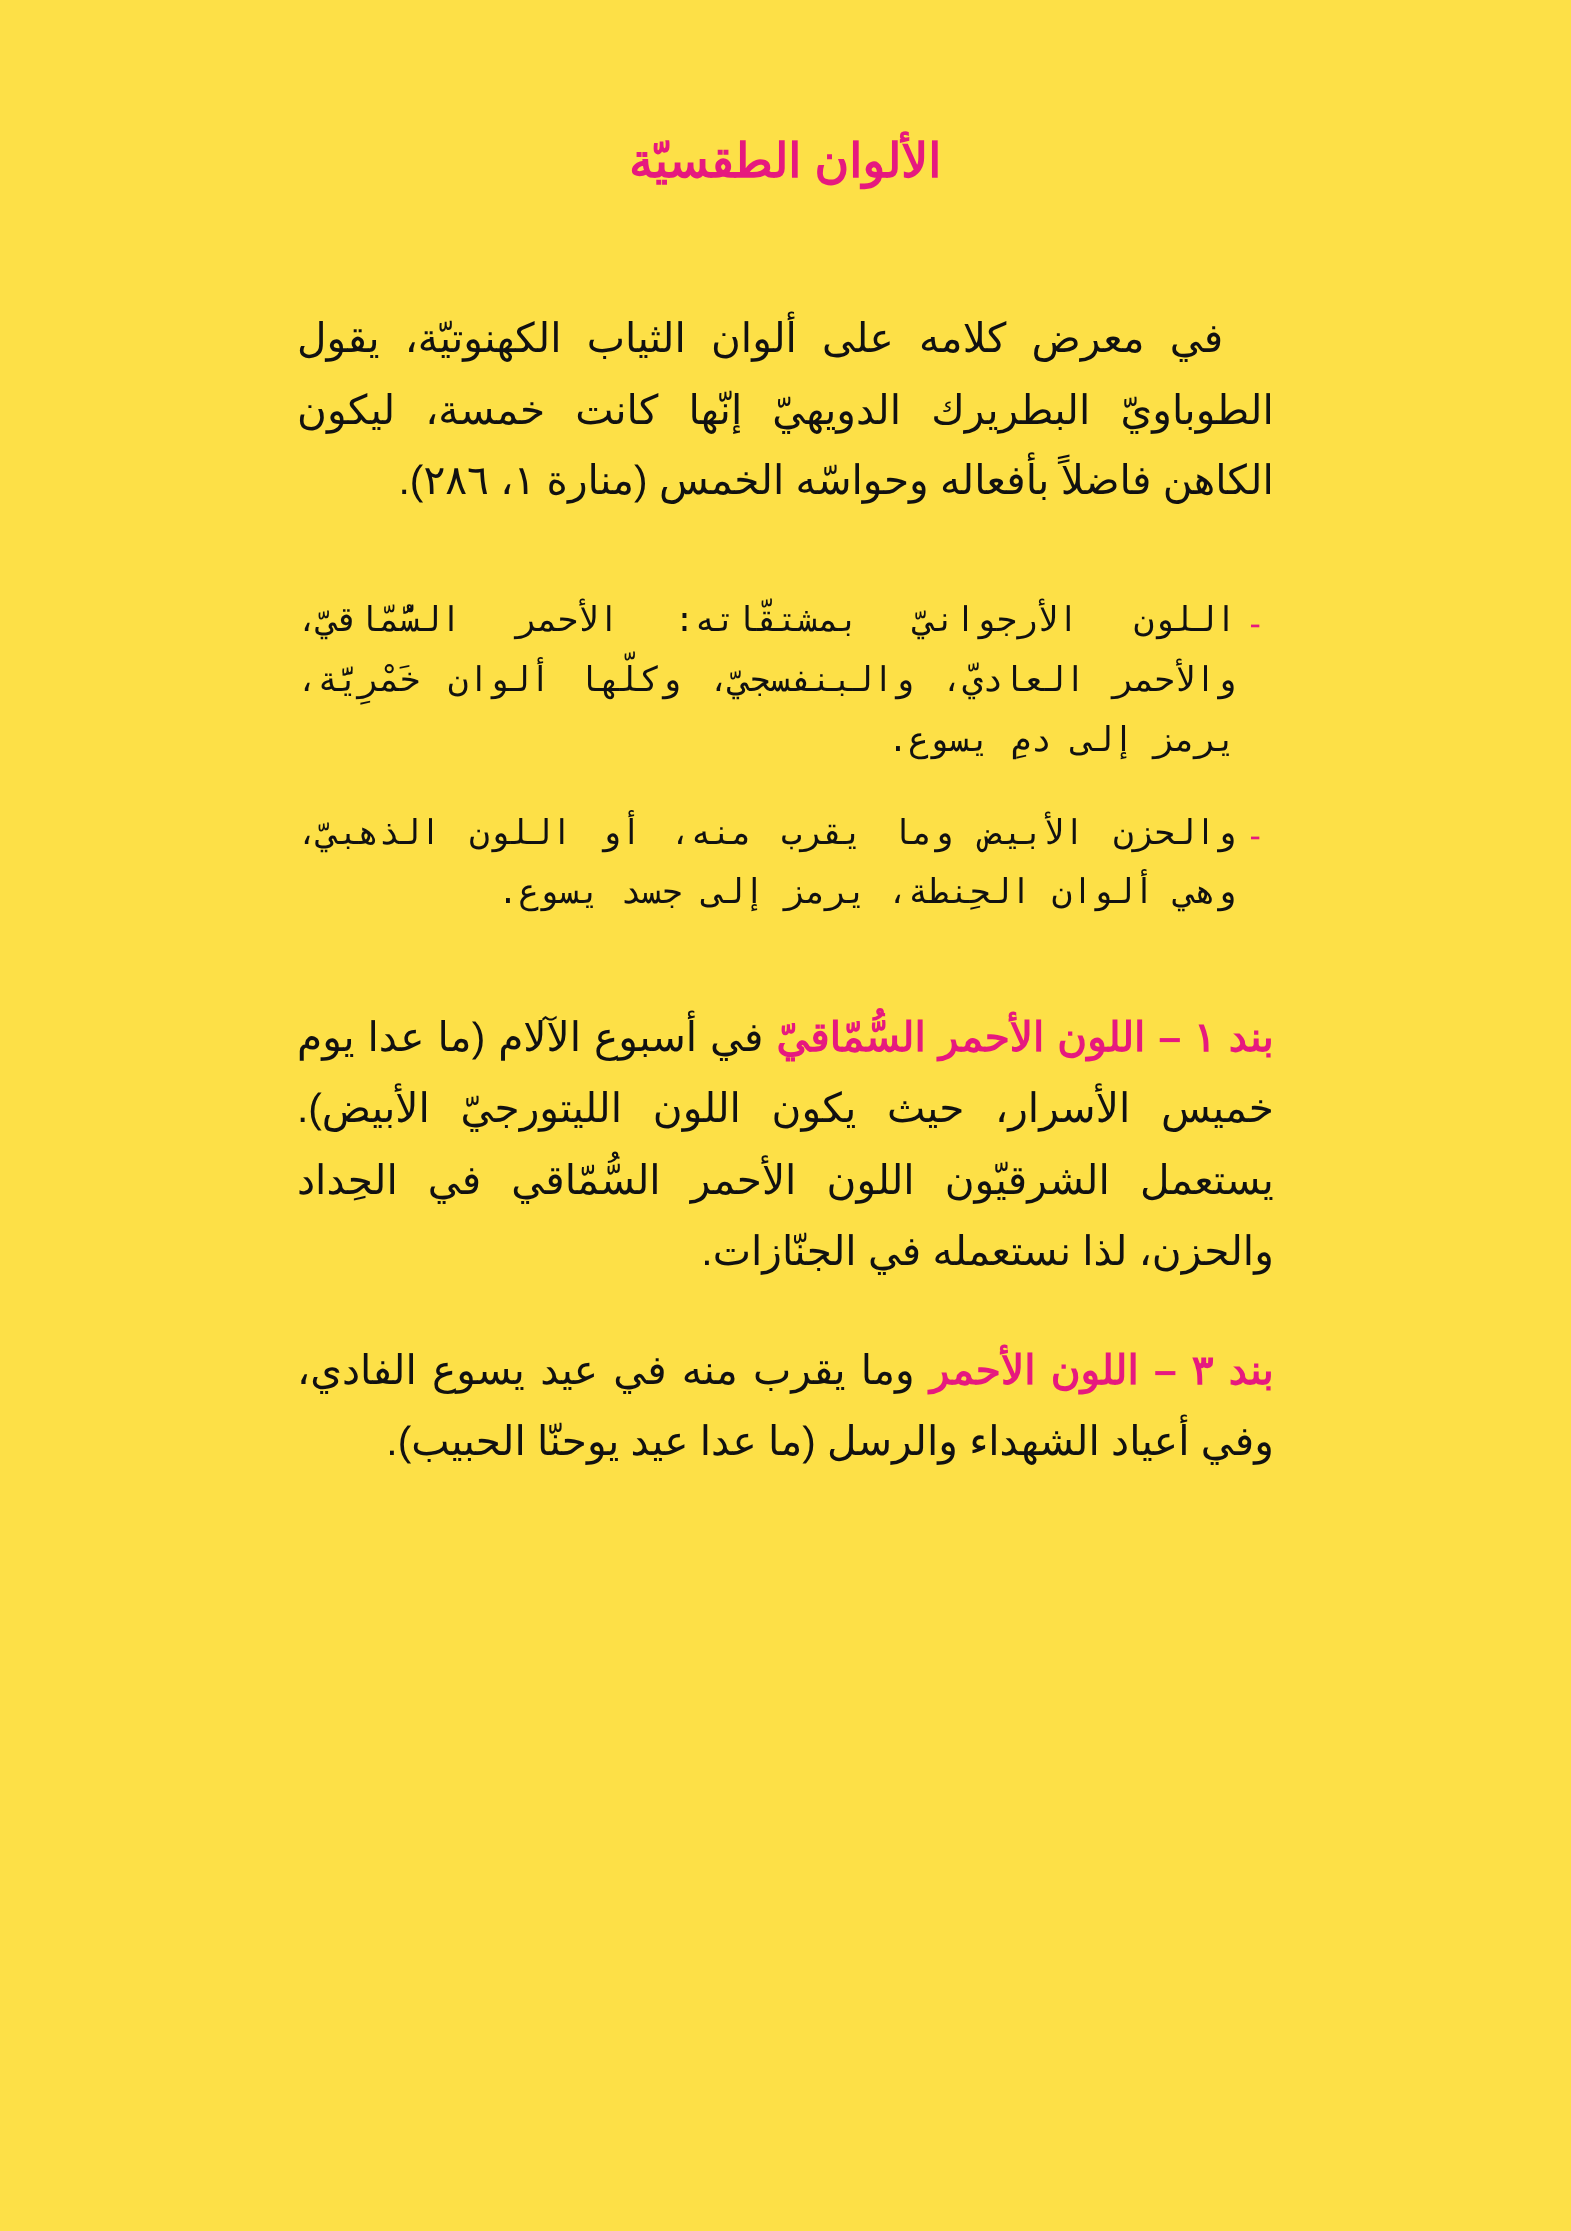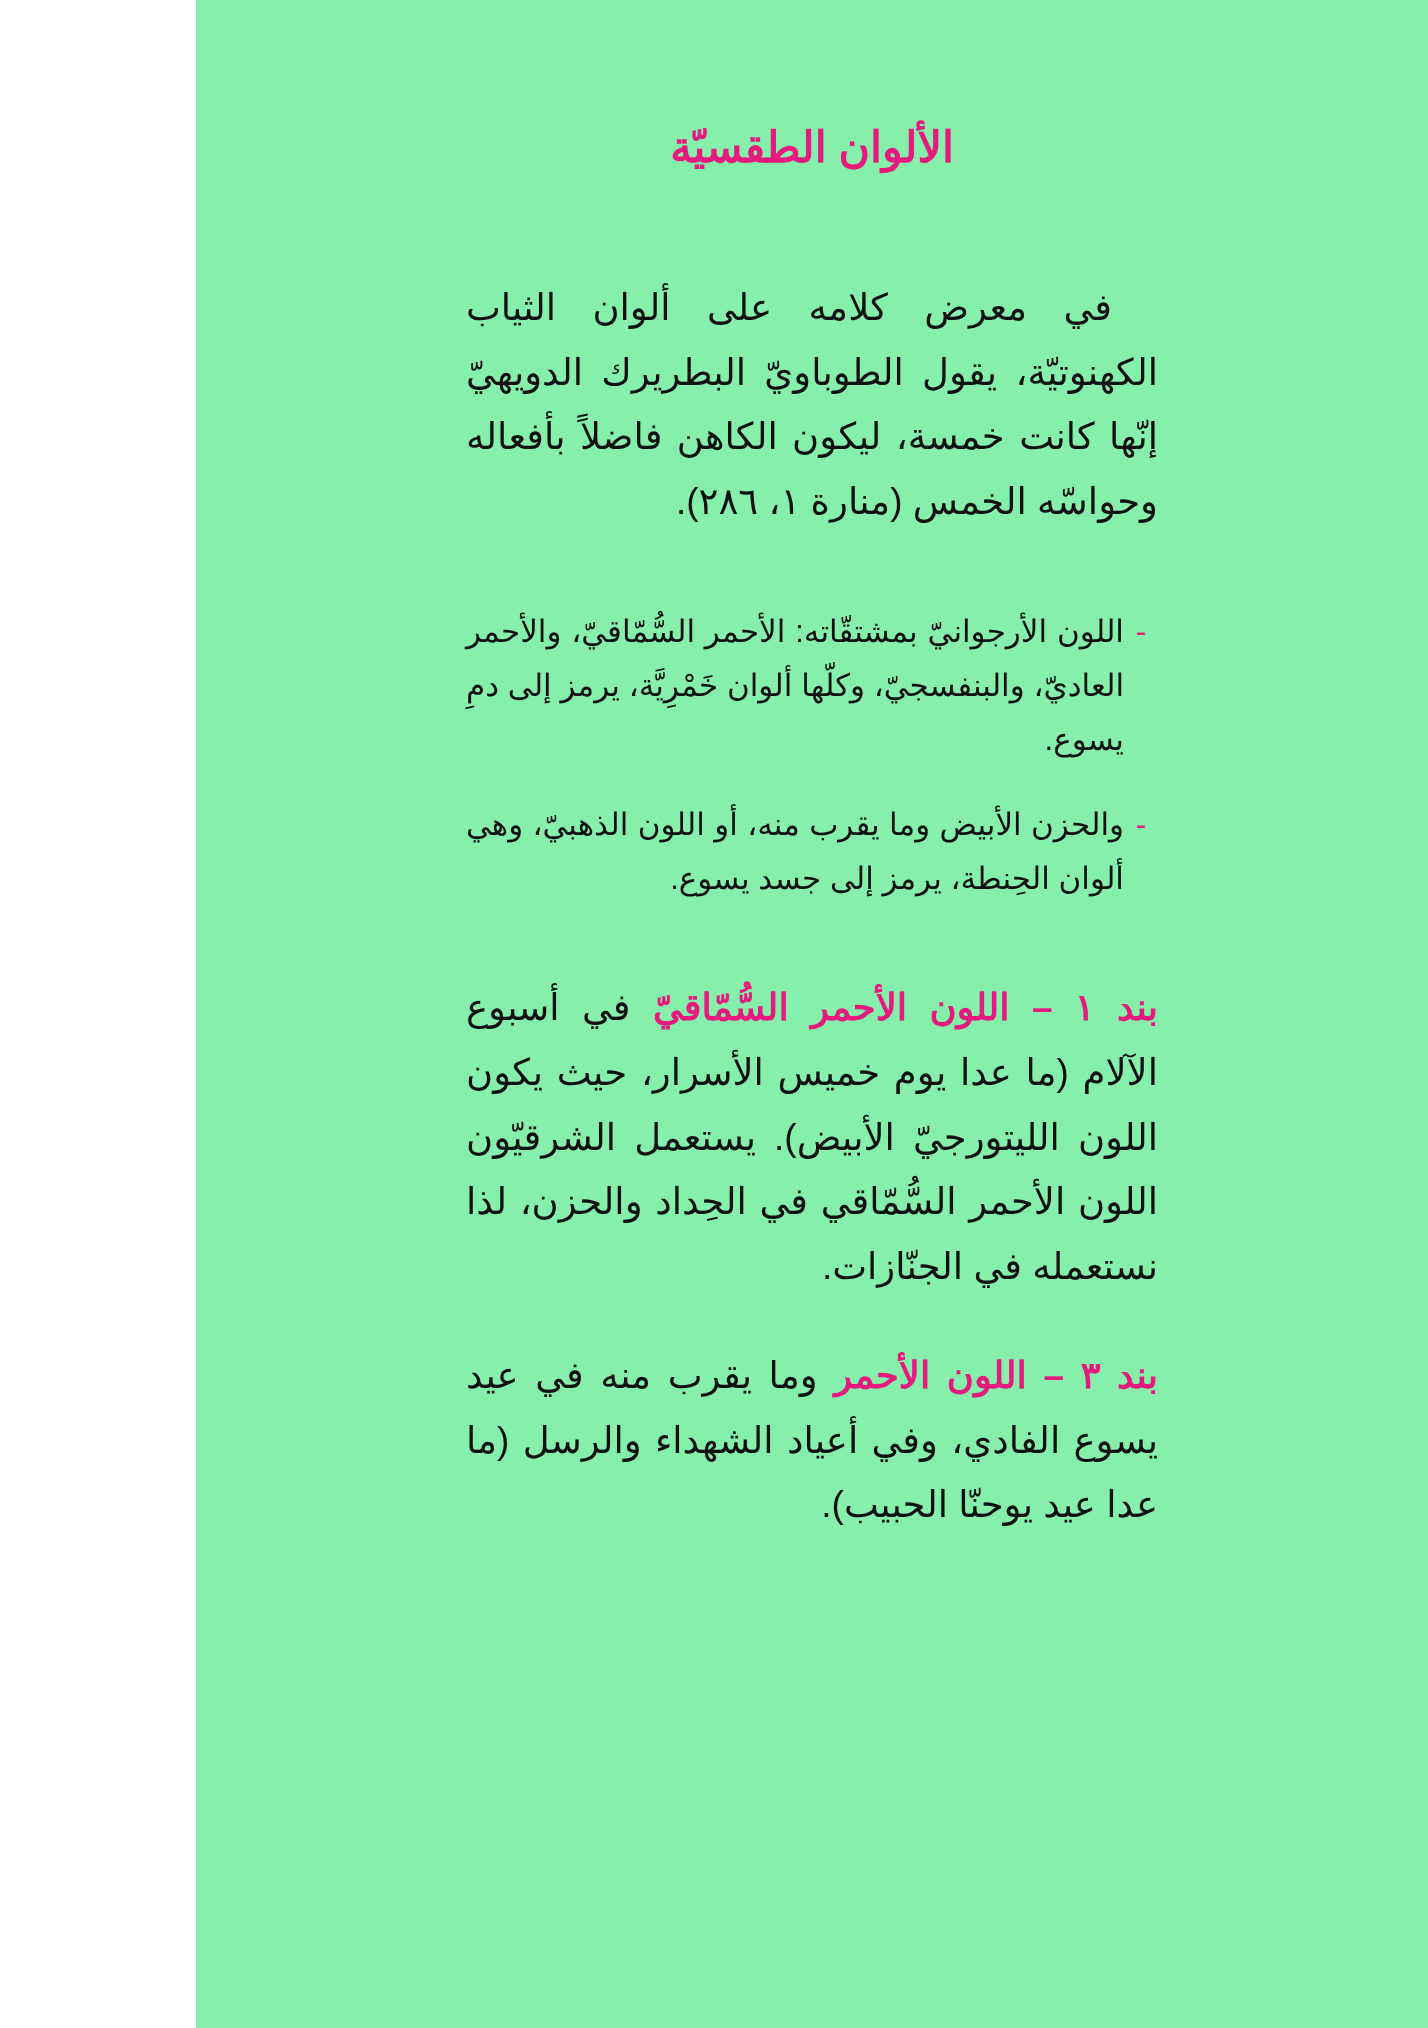--- a/index.html
+++ b/index.html
@@ -8,25 +8,25 @@
     background: #ffffff;
   }
   body {
     width: 1428px;
     min-height: 2028px;
     font-family: "Liberation Sans", sans-serif;
     color: #111111;
     direction: rtl;
   }
   .page {
-    width: 1232px;
+    width: 1428px;
     min-height: 2028px;
     box-sizing: border-box;
     padding: 120px 270px 60px 270px;
-    background: #86efac;
+    background: #fde047;
   }
   .doc-title {
     text-align: center;
     color: #e6197f;
     font-size: 43px;
     font-weight: bold;
     margin: 0 0 100px 0;
     line-height: 1.3;
   }
   p.para {
@@ -62,20 +62,21 @@
     flex: 0 0 auto;
     width: 34px;
     text-align: center;
     font-size: 31px;
     line-height: 1.75;
   }
   .bullet-text {
     flex: 1 1 auto;
     text-align: justify;
     text-align-last: right;
+    font-family: Liberation Mono, monospace;
   }
   .section {
     margin-bottom: 56px;
   }
   .gap-lg {
     height: 26px;
   }
 </style>
 </head>
 <body>

